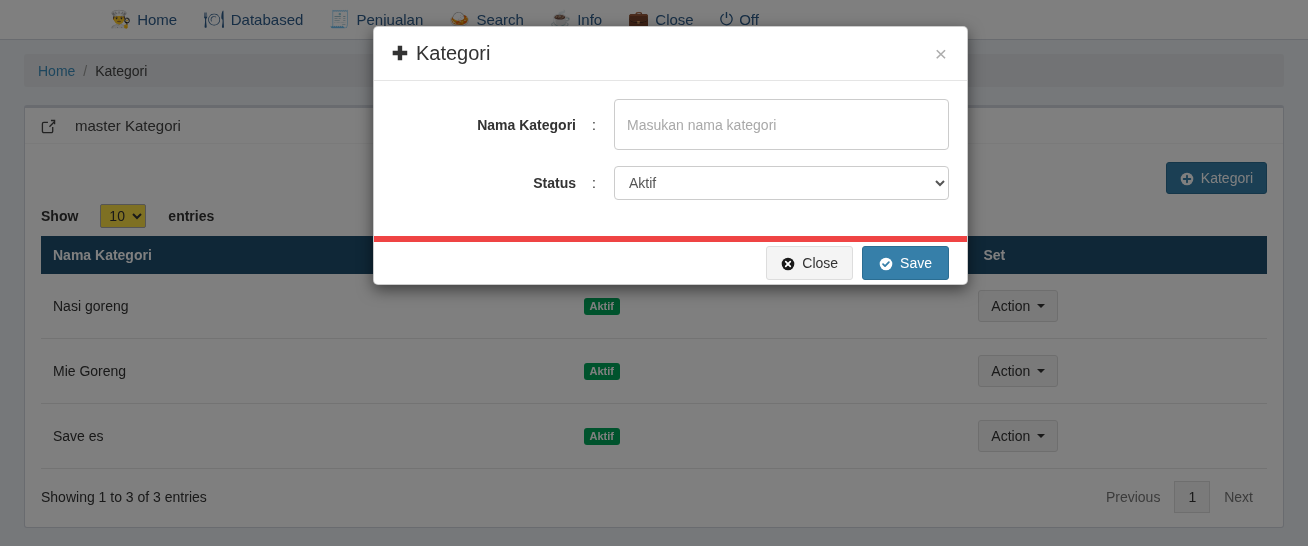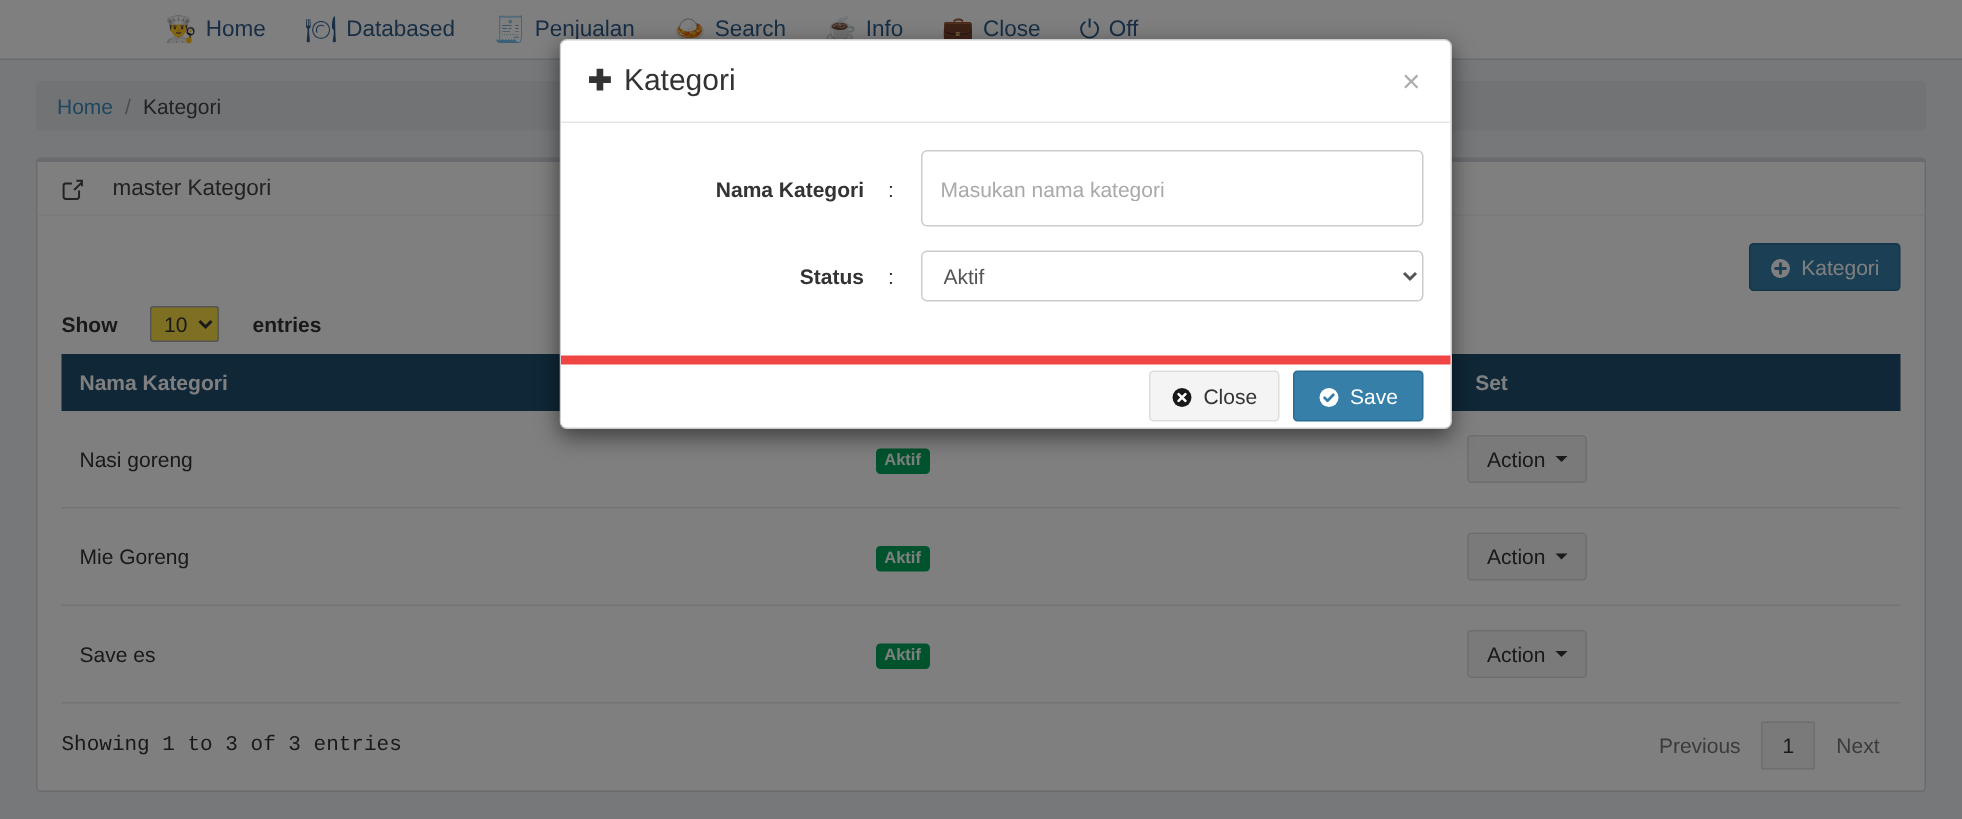--- a/index.html
+++ b/index.html
@@ -135,21 +135,21 @@
     display: inline-flex; align-items: center; gap: 7px; margin-left: 48px;
   }
   .caret {
     display: inline-block; width: 0; height: 0;
     border-left: 4px solid transparent;
     border-right: 4px solid transparent;
     border-top: 4px solid #333;
   }
 
   .dt-bottom { display: flex; align-items: center; justify-content: space-between; padding-top: 12px; }
-  .dt-info { font-size: 14px; color: #333; font-family: Liberation Mono, monospace; }
+  .dt-info { font-size: 14px; color: #333; }
   .pager { display: flex; align-items: flex-start; }
   .pager .pg {
     padding: 7px 13px;
     font-size: 14px;
     color: #777;
     cursor: pointer;
     border: 1px solid transparent;
   }
   .pager .pg.num {
     border: 1px solid #ddd;

